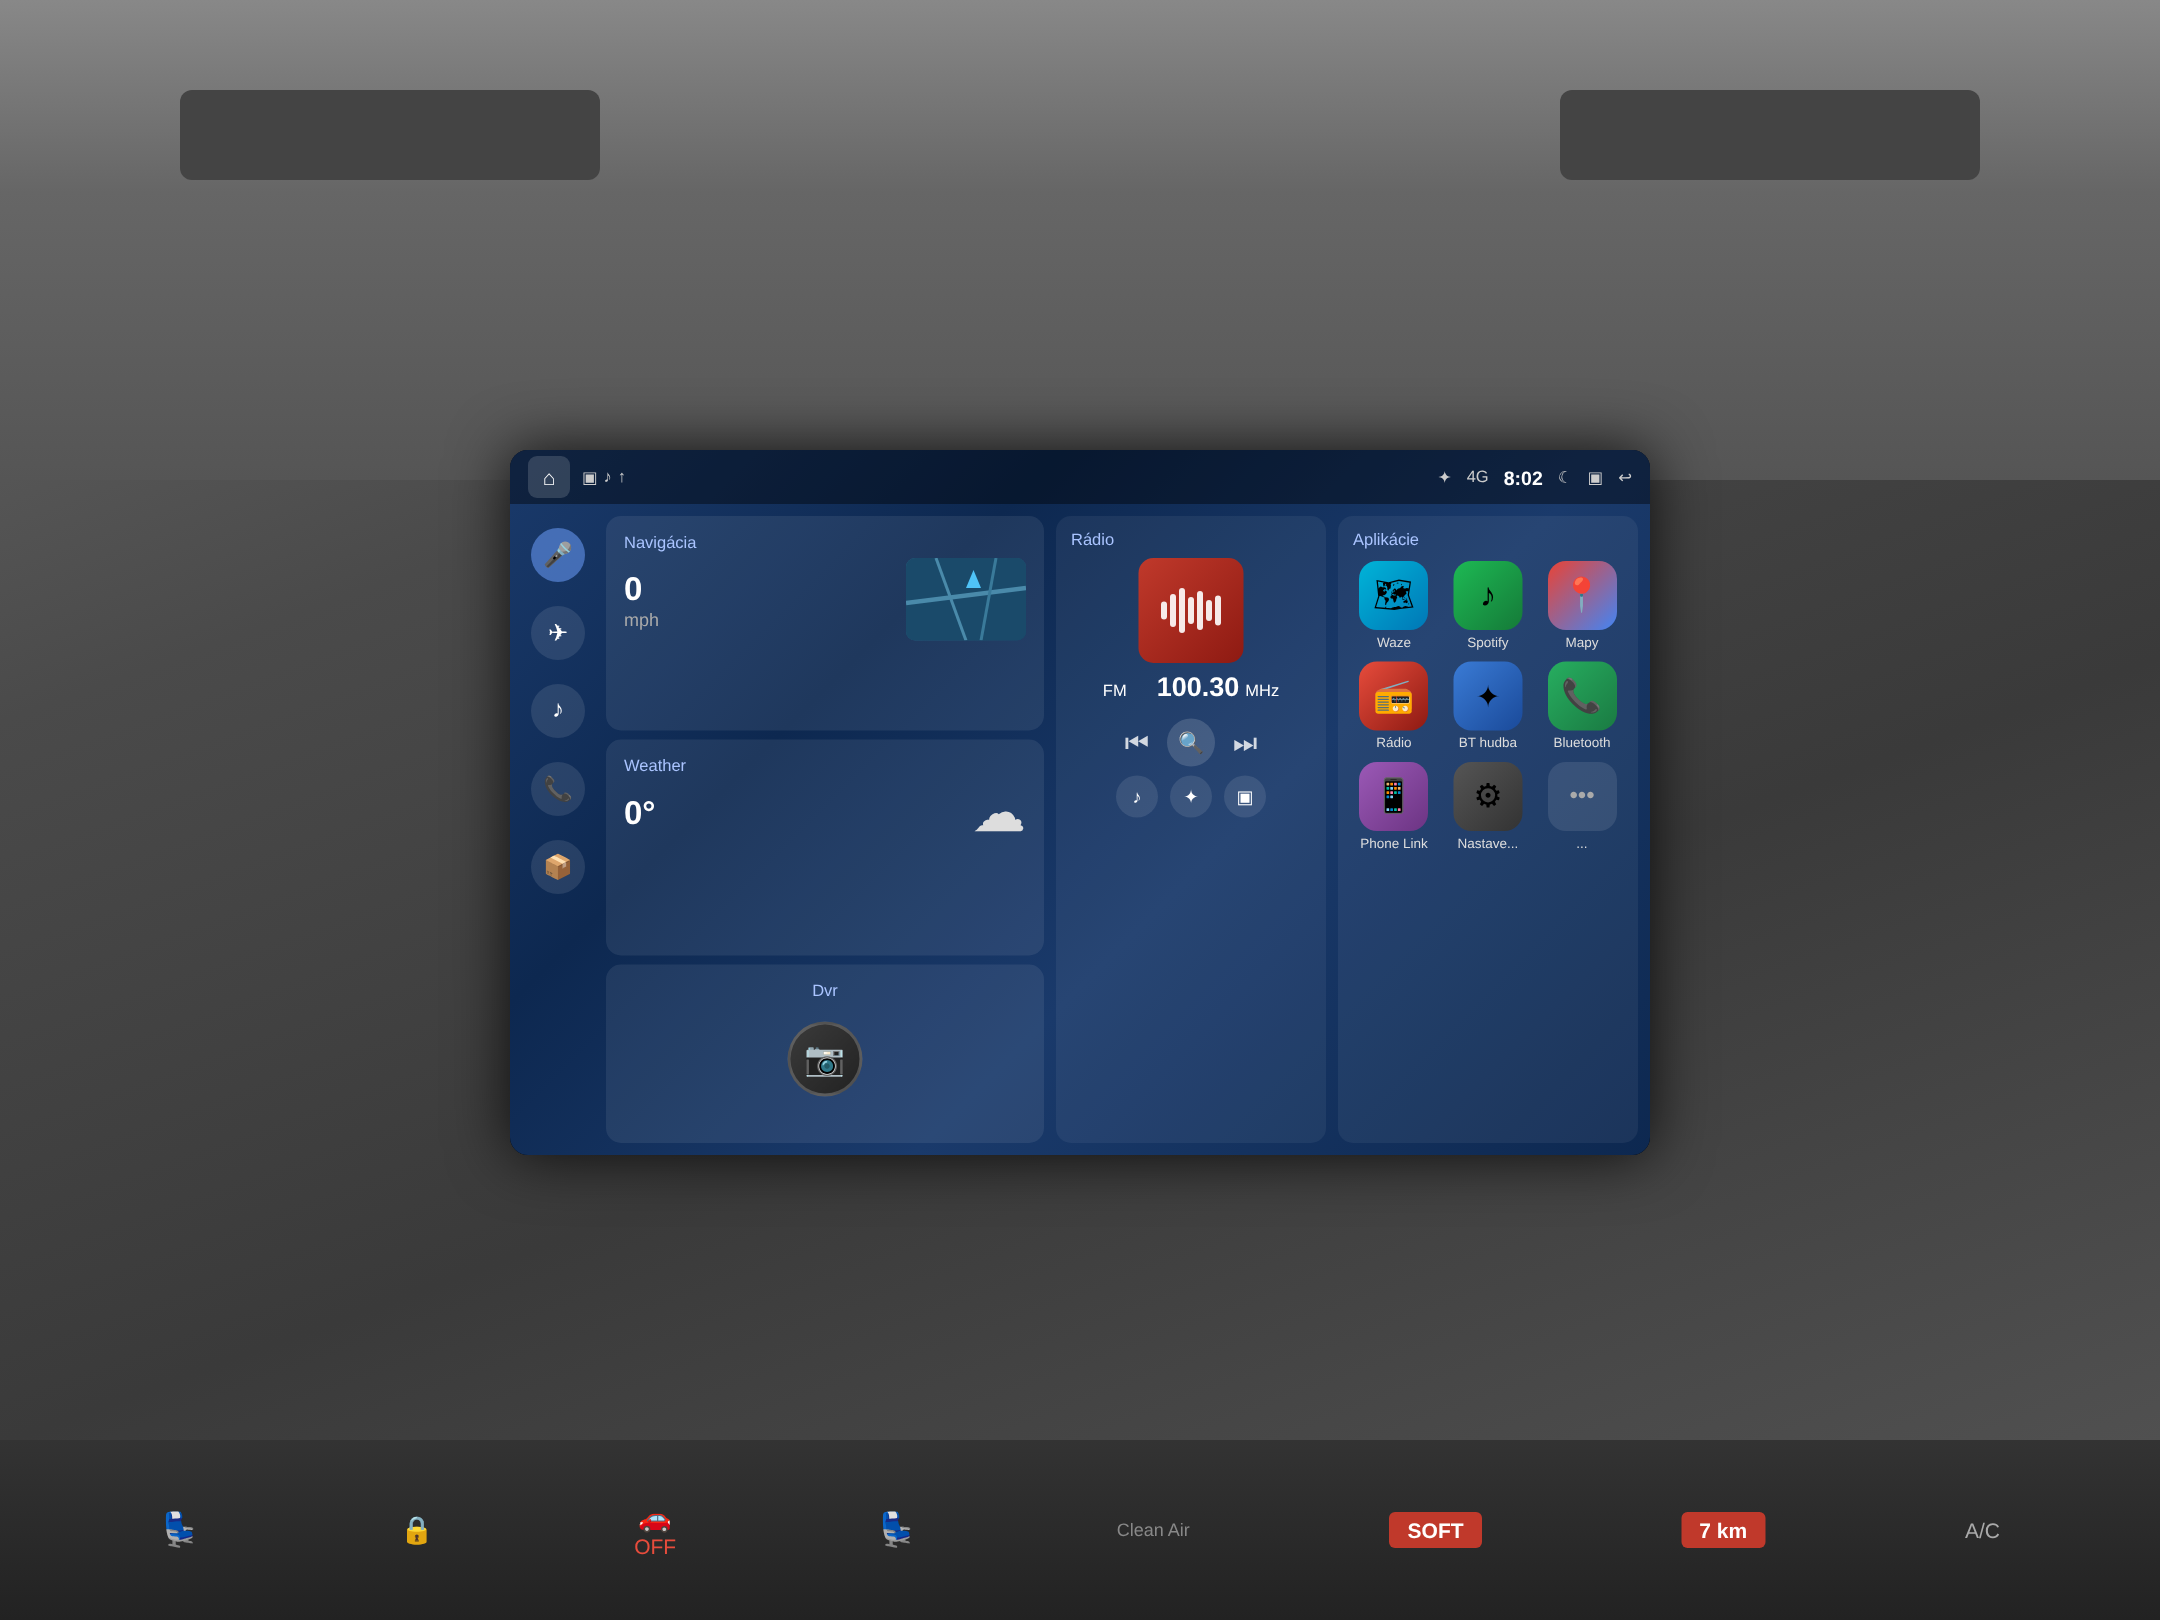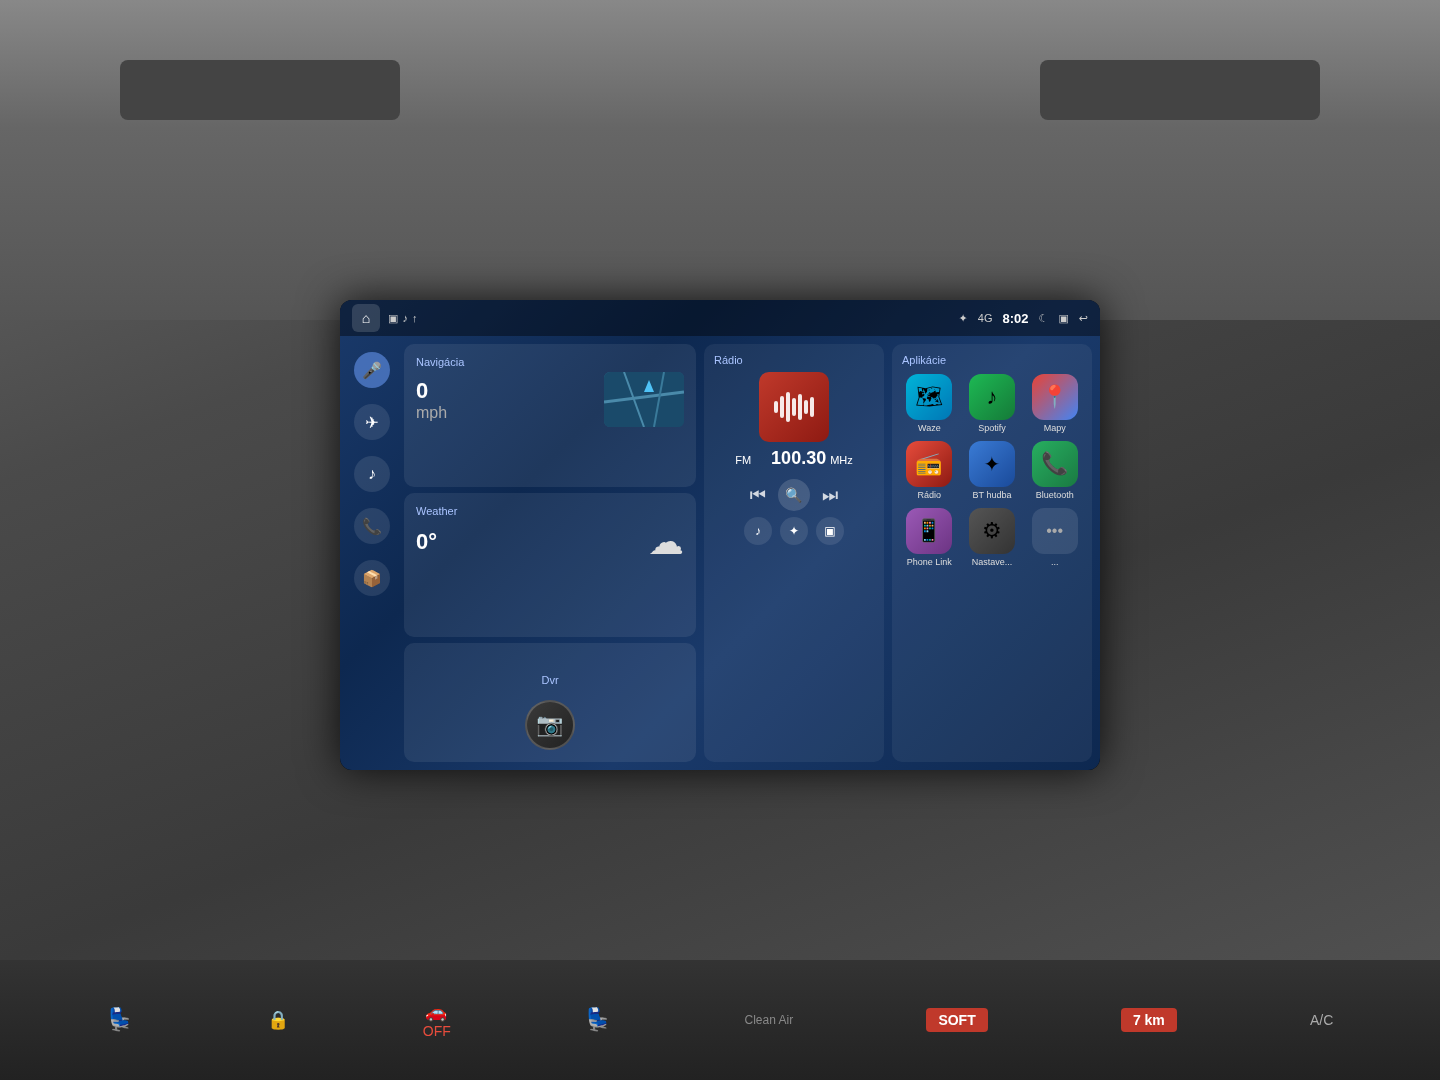--- a/index.html
+++ b/index.html
@@ -189,21 +189,21 @@
     }
 
     .widget-value {
       color: white;
       font-size: 22px;
       font-weight: bold;
     }
 
     .widget-unit {
       color: #aaa;
-      font-size: 16px;
+      font-size: 12px;
     }
 
     .nav-widget {
       display: flex;
       justify-content: space-between;
       align-items: center;
     }
 
     .nav-map {
       width: 80px;
@@ -233,21 +233,20 @@
     .cloud-icon {
       font-size: 36px;
       color: #ddd;
     }
 
     .dvr-widget {
       display: flex;
       align-items: center;
       gap: 10px;
       flex: 0.8;
-      justify-content: flex-end;
     }
 
     .dvr-cam-icon {
       width: 50px;
       height: 50px;
       background: linear-gradient(135deg, #3a3a3a, #222);
       border-radius: 50%;
       display: flex;
       align-items: center;
       justify-content: center;

